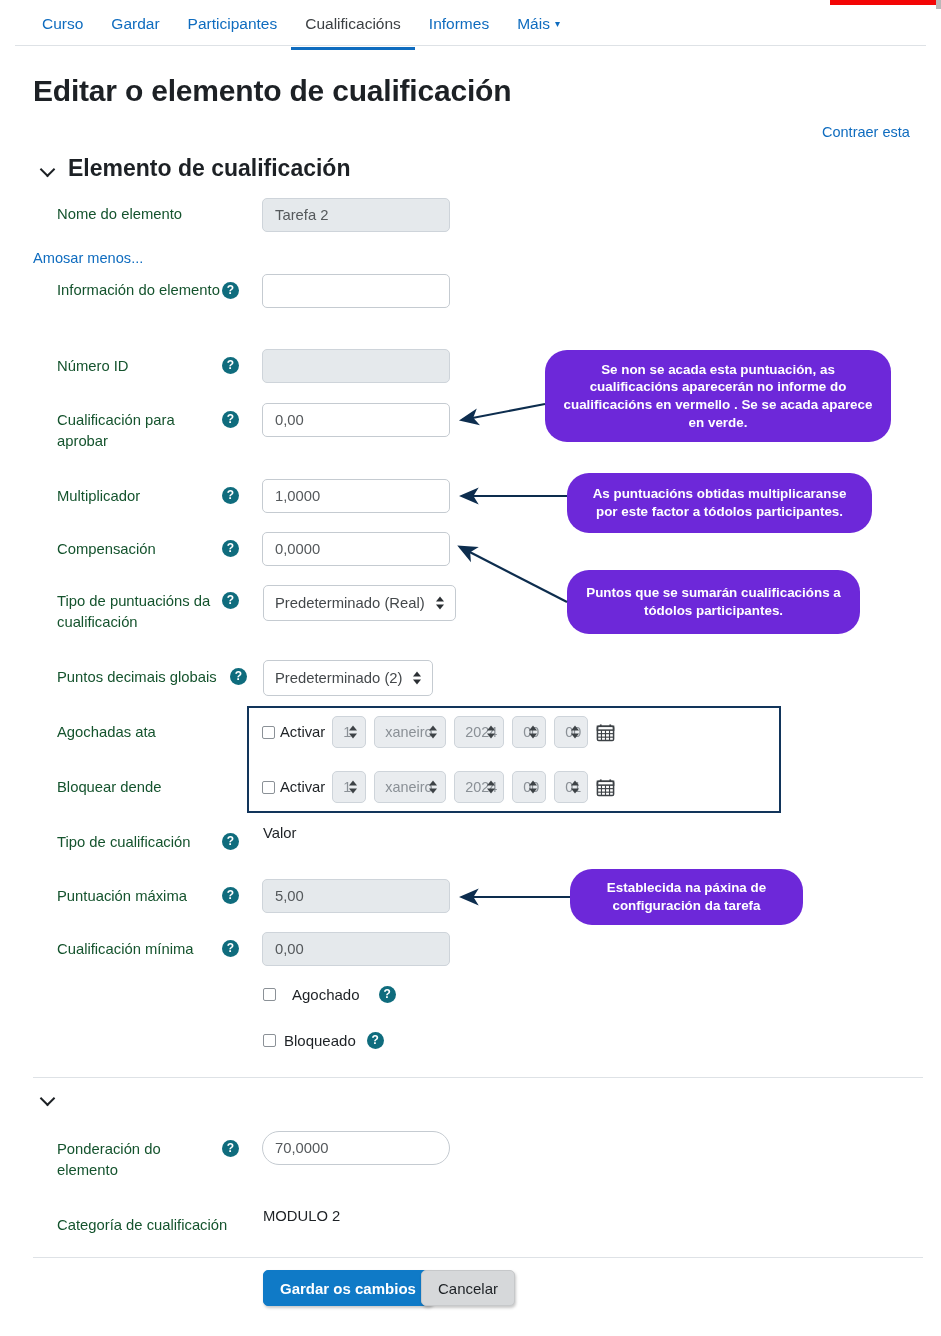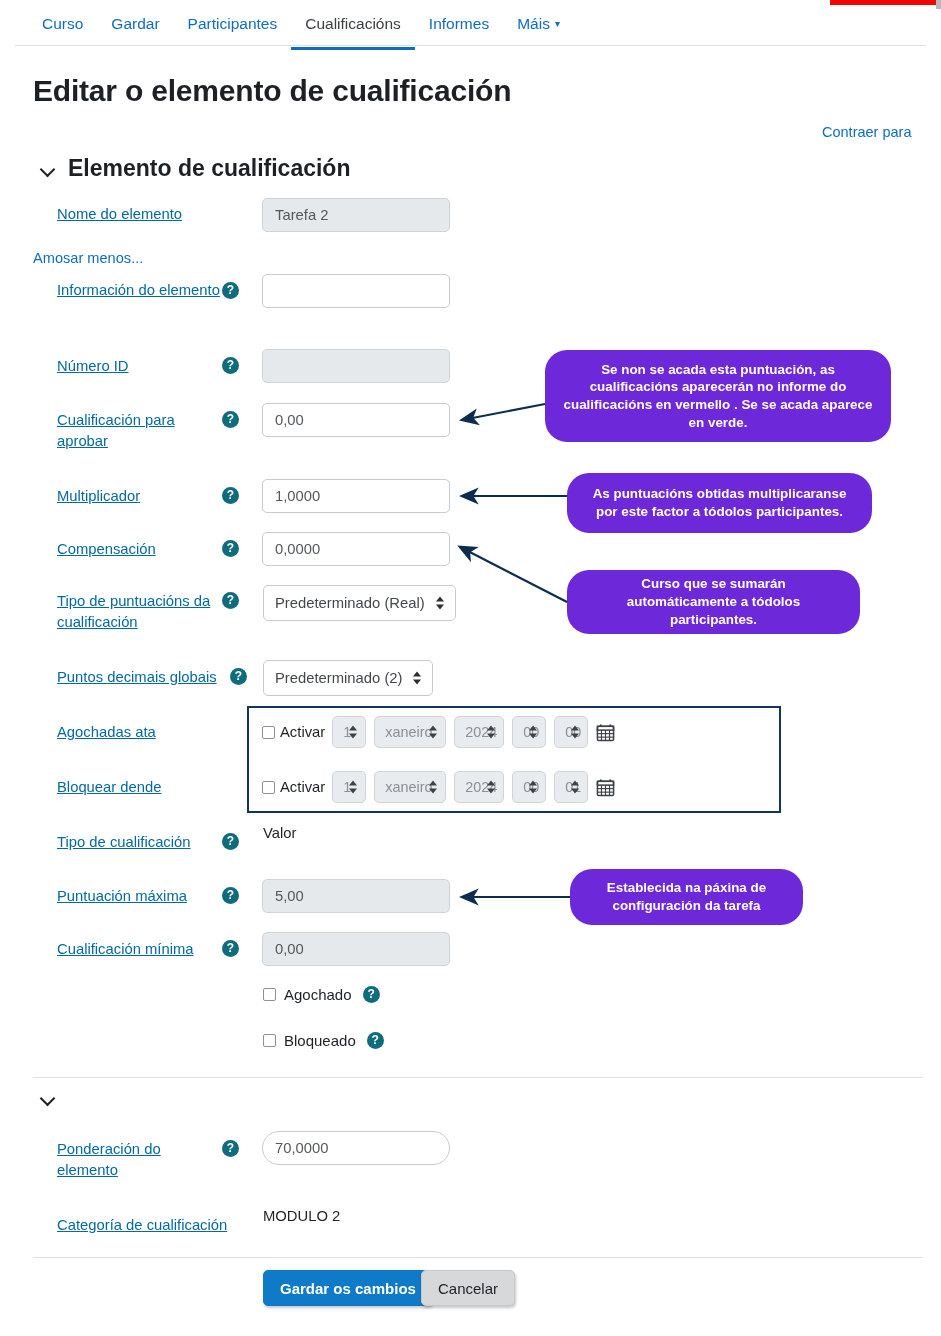--- a/index.html
+++ b/index.html
@@ -98,24 +98,23 @@
     width: 9px; height: 9px;
     border-right: 2.4px solid #1d2125;
     border-bottom: 2.4px solid #1d2125;
     transform: rotate(45deg);
   }
 
   
   .field-label {
     position: absolute;
     font-size: 14.8px;
-    color: #0369a1;
+    color: #14532d;
     line-height: 1.42;
     width: 165px;
-    text-decoration: underline;
   }
   .help-icon {
     position: absolute;
     width: 17px; height: 17px;
     border-radius: 50%;
     background: #0f6c7d;
     color: #ffffff;
     font-size: 12px;
     font-weight: 700;
     line-height: 17px;
@@ -283,21 +282,21 @@
       <div class="nav-item"><span>Participantes</span></div>
       <div class="nav-item active"><span>Cualificacións</span></div>
       <div class="nav-item"><span>Informes</span></div>
       <div class="nav-item"><span>Máis</span><span class="nav-caret">▾</span></div>
     </div>
 </div>
 <div class="nav-rule"></div>
 
 <div class="page-title">Editar o elemento de cualificación</div>
 
-<div class="collapse-all">Contraer para</div>
+<div class="collapse-all">Contraer esta</div>
 
 <div class="section-header" style="top:155px; left:41px;text-align:right;">
   <span class="section-chevron"></span>
   <span>Elemento de cualificación</span>
 </div>
 
 <div class="field-label" style="top:204px; left:57px;">Nome do elemento</div>
 <div class="txt-input readonly" style="top:198px; left:262px; width:188px;">Tarefa 2</div>
 
 <div style="position:absolute; top:250px; left:33px; font-size:14.6px; color:#0f6cbf; cursor:pointer;">Amosar menos...</div>
@@ -387,21 +386,21 @@
 <div class="static-value" style="top:825px; left:263px;">Valor</div>
 
 <div class="field-label" style="top:886px; left:57px;">Puntuación máxima</div>
 <div class="help-icon" style="top:887px; left:222px;">?</div>
 <div class="txt-input readonly" style="top:879px; left:262px; width:188px;">5,00</div>
 
 <div class="field-label" style="top:939px; left:57px;">Cualificación mínima</div>
 <div class="help-icon" style="top:940px; left:222px;">?</div>
 <div class="txt-input readonly" style="top:932px; left:262px; width:188px;">0,00</div>
 
-<div class="cbrow" style="top:986px; left:263px;">
+<div class="cbrow" style="top:986px; left:263px;gap:16px;">
   <span class="chk"></span>
   <span class="cb-text">Agochado</span>
   <span class="help-icon" style="position:relative; top:0; left:3px;">?</span>
 </div>
 
 <div class="cbrow" style="top:1032px; left:263px;">
   <span class="chk"></span>
   <span class="cb-text">Bloqueado</span>
   <span class="help-icon" style="position:relative; top:0; left:3px;">?</span>
 </div>
@@ -421,21 +420,21 @@
 
 <div class="hr" style="top:1257px; left:33px; width:890px;"></div>
 
 <div class="btn btn-primary" style="top:1270px; left:263px;">Gardar os cambios</div>
 <div class="btn btn-secondary" style="top:1270px; left:421px;">Cancelar</div>
 
 <div class="callout" style="top:350px; left:545px; width:346px; height:92px;">Se non se acada esta puntuación, as cualificacións aparecerán no informe do cualificacións en vermello . Se se acada aparece en verde.</div>
 
 <div class="callout" style="top:473px; left:567px; width:305px; height:60px;">As puntuacións obtidas multiplicaranse por este factor a tódolos participantes.</div>
 
-<div class="callout" style="top:570px; left:567px; width:293px; height:64px;">Curso que se sumarán automáticamente a tódolos participantes.</div>
+<div class="callout" style="top:570px; left:567px; width:293px; height:64px;">Puntos que se sumarán cualificacións a tódolos participantes.</div>
 
 <div class="callout" style="top:869px; left:570px; width:233px; height:56px;">Establecida na páxina de configuración da tarefa</div>
 
 <svg class="arrow-svg" style="top:0; left:0; width:941px; height:1336px;">
   <defs>
     <marker id="ah" markerWidth="9" markerHeight="9" refX="7.6" refY="4.5" orient="auto" markerUnits="strokeWidth">
       <path d="M0,0.6 L9,4.5 L0,8.4 L2.4,4.5 Z" fill="#0d2d4e"></path>
     </marker>
   </defs>
 

